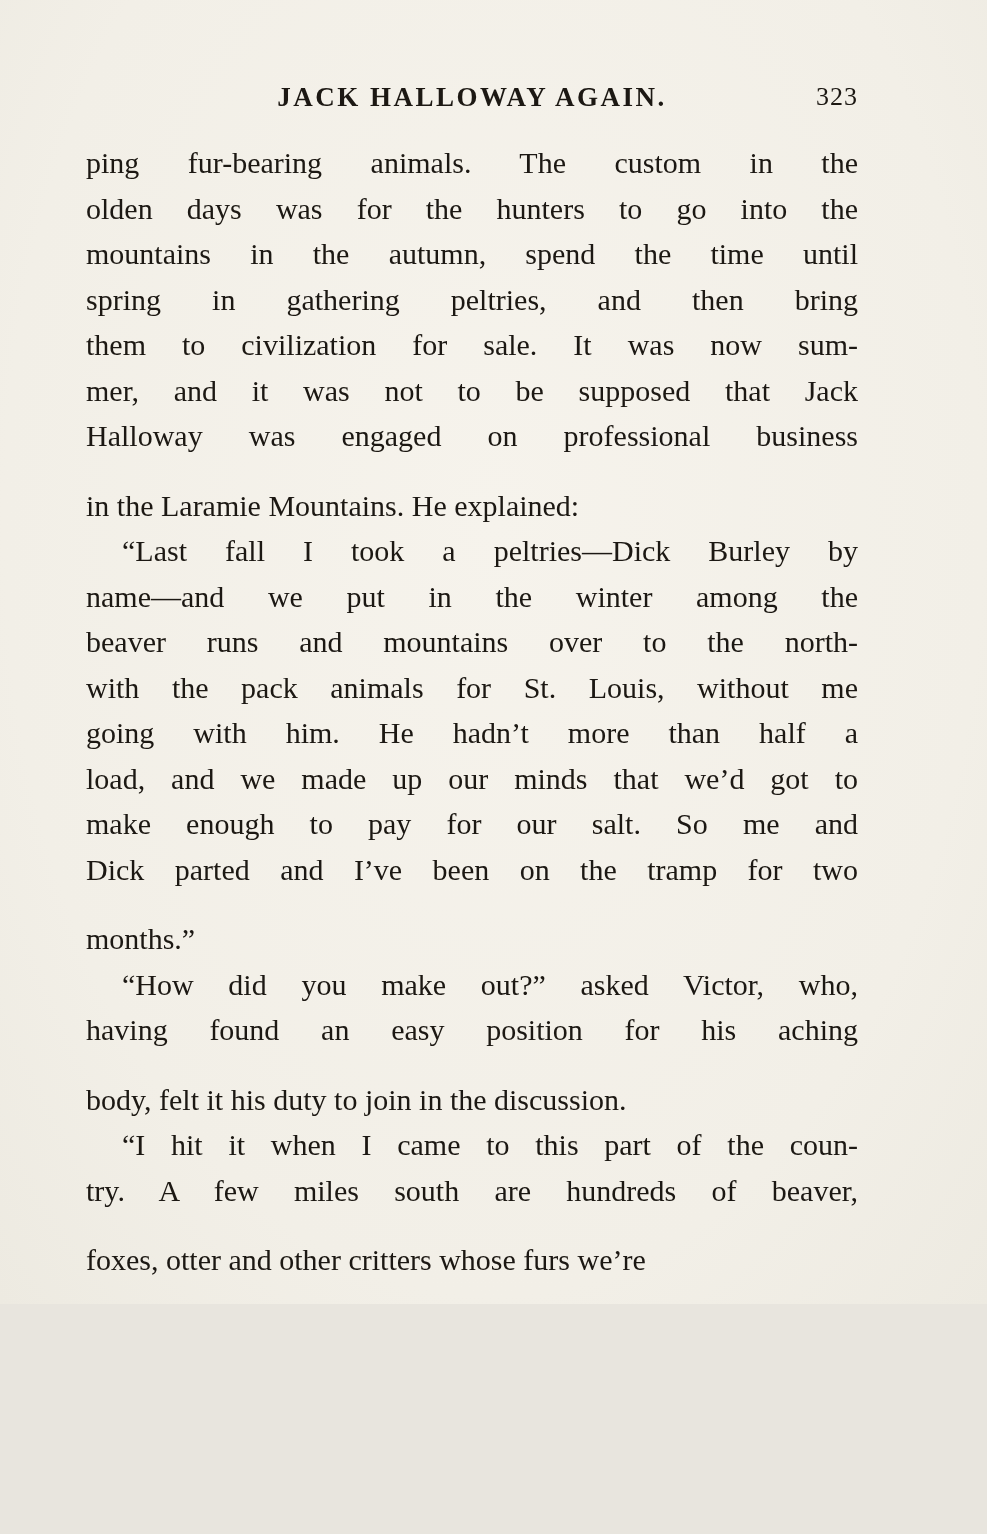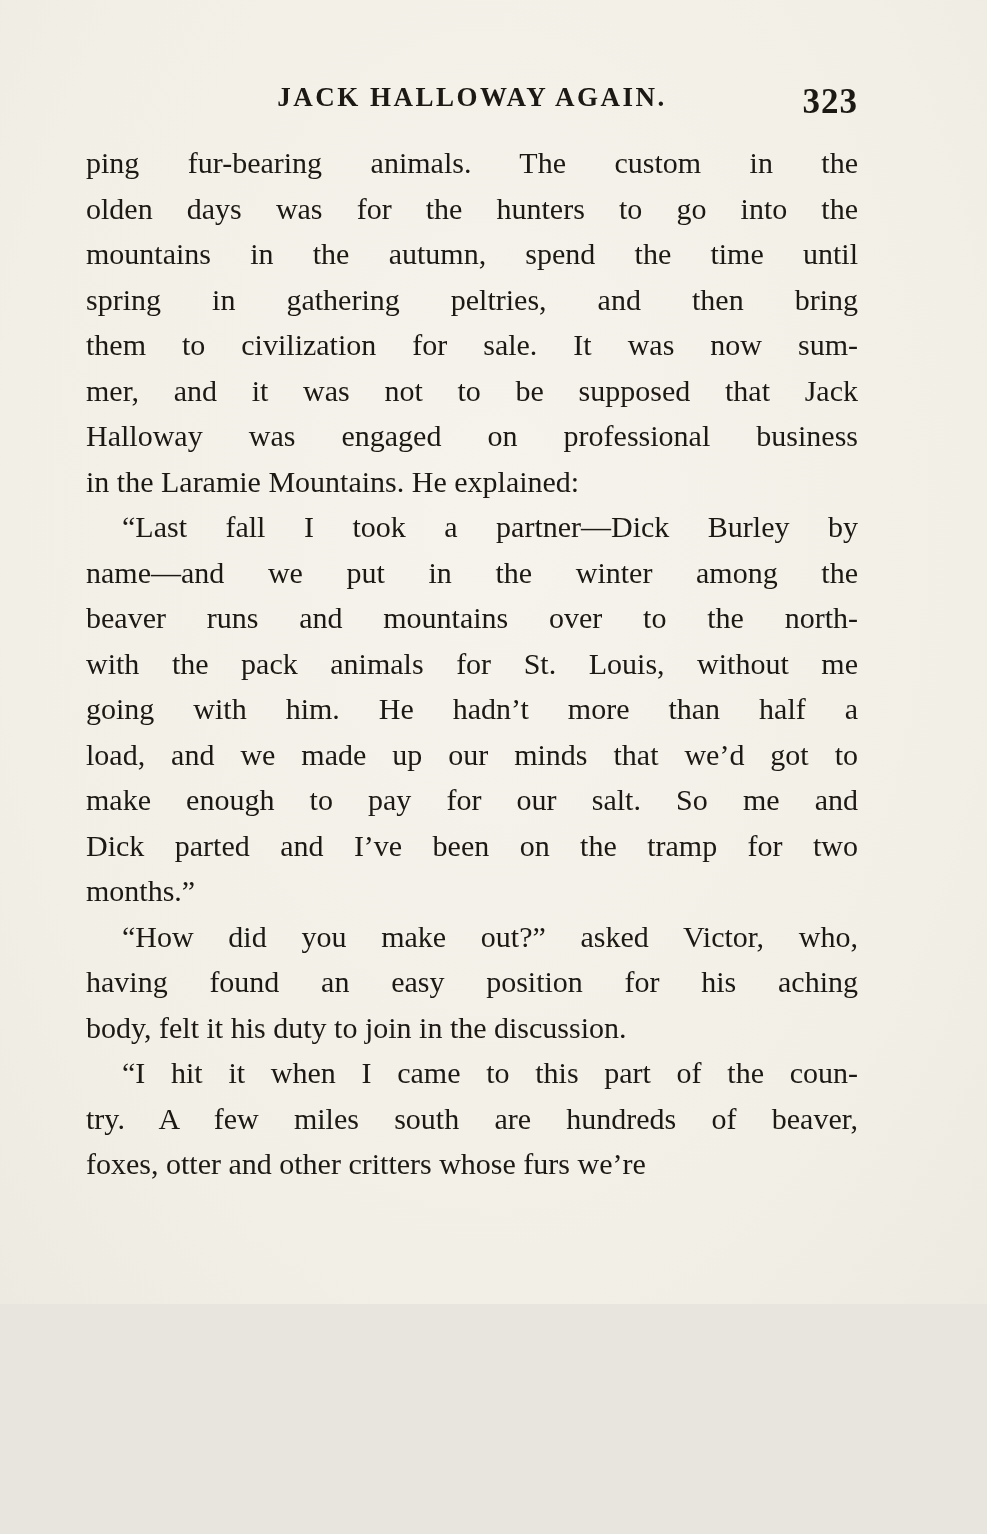--- a/index.html
+++ b/index.html
@@ -27,40 +27,41 @@
   .running-head .title {
     text-align: center;
     font-size: 27px;
     font-weight: bold;
     letter-spacing: 2.5px;
   }
   .running-head .folio {
     position: absolute;
     right: 0;
     top: 0;
-    font-size: 35px;
-    font-weight: bold;
+    font-size: 26px;
+    font-weight: normal;
     letter-spacing: 1px;
   }
   .text-block {
     position: absolute;
     top: 140px;
     left: 86px;
     width: 772px;
   }
   .line {
     font-size: 30px;
     line-height: 45.5px;
     text-align: justify;
     text-align-last: justify;
     -moz-text-align-last: justify;
     white-space: normal;
   }
   .line.last {
     text-align-last: left;
+    margin-top: 24px;
     -moz-text-align-last: left;
   }
   .line.indent {
     text-indent: 36px;
   }
 </style>
 </head>
 <body>
 
 <div class="page">
@@ -77,21 +78,21 @@
       <div class="line">olden days was for the hunters to go into the</div>
       <div class="line">mountains in the autumn, spend the time until</div>
       <div class="line">spring in gathering peltries, and then bring</div>
       <div class="line">them to civilization for sale.  It was now sum-</div>
       <div class="line">mer, and it was not to be supposed that Jack</div>
       <div class="line">Halloway was engaged on professional business</div>
       <div class="line last">in the Laramie Mountains.  He explained:</div>
     </div>
 
     <div class="paragraph">
-      <div class="line indent">“Last fall I took a partner—Dick Burley by</div>
+      <div class="line indent">“Last fall I took a peltries—Dick Burley by</div>
       <div class="line">name—and we put in the winter among the</div>
       <div class="line">beaver runs and mountains over to the north-</div>
       <div class="line">with the pack animals for St. Louis, without me</div>
       <div class="line">going with him.  He hadn’t more than half a</div>
       <div class="line">load, and we made up our minds that we’d got to</div>
       <div class="line">make enough to pay for our salt.  So me and</div>
       <div class="line">Dick parted and I’ve been on the tramp for two</div>
       <div class="line last">months.”</div>
     </div>
 

